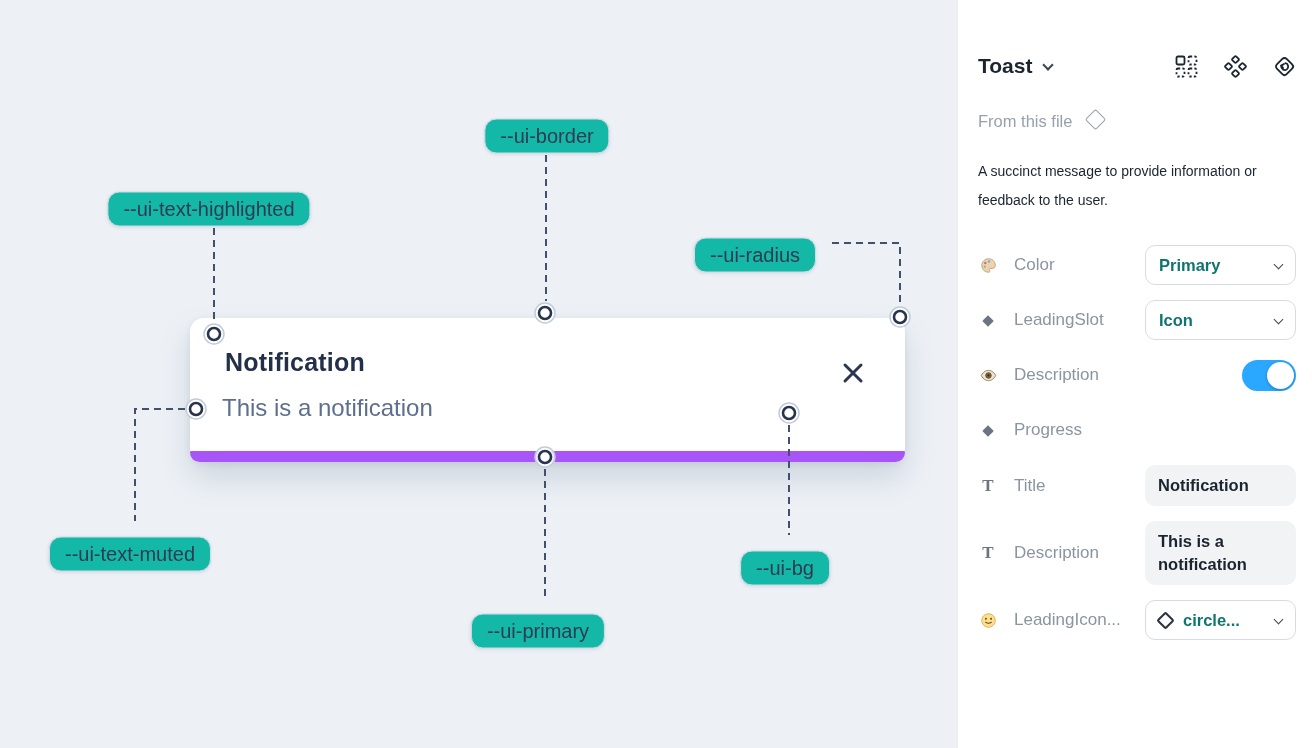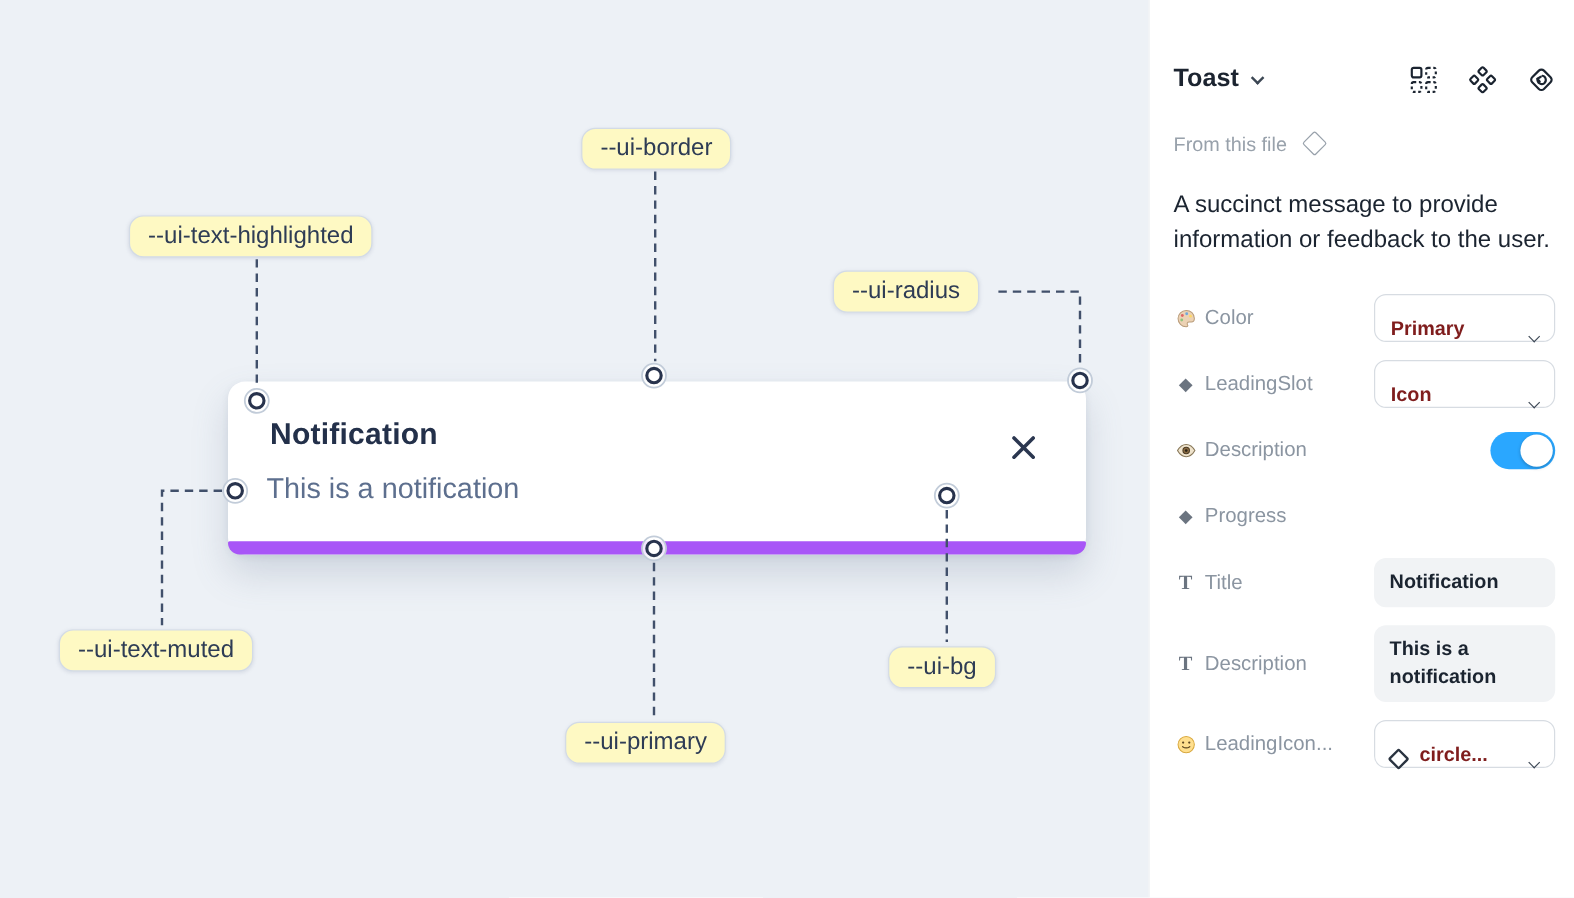--- a/index.html
+++ b/index.html
@@ -26,23 +26,23 @@
   .toast-close { position:absolute; right:40px; top:43px; width:24px; height:24px; cursor:pointer; }
   .toast-progress {
     position:absolute; left:0; right:0; bottom:0; height:11px;
     background:#a855f7; border-radius:2px 2px 14px 14px;
   }
 
   .overlay { position:absolute; left:0; top:0; width:957px; height:748px; z-index:2; pointer-events:none; }
 
   .pill {
     position:absolute; transform:translate(-50%,-50%);
-    background:#fef9c3; border:1.5px solid #d3dbe6; border-radius:12px;
+    background:#14b8a6; border:1.5px solid #d3dbe6; border-radius:12px;
     padding:5px 15px; font-size:20px; color:#2e3c55; white-space:nowrap;
-    box-shadow:0 1px 3px rgba(120,135,160,.18); z-index:3;
+    box-shadow:0 1px 3px rgba(120,135,160,.18); z-index:3;margin-top:12px;
   }
   .pill-border           { left:547px; top:124px; }
   .pill-text-highlighted { left:209px; top:197px; }
   .pill-radius           { left:755px; top:243px; }
   .pill-text-muted       { left:130px; top:542px; }
   .pill-primary          { left:538px; top:619px; }
   .pill-bg               { left:785px; top:556px; }
 
   
   .panel {
@@ -57,35 +57,35 @@
   }
   .header-icons { margin-left:auto; display:flex; align-items:center; gap:26px; }
   .hicon { width:23px; height:23px; cursor:pointer; display:block; }
 
   .source-row { display:flex; align-items:flex-start; margin-top:34px; color:#98a1ab; font-size:16.5px; }
   .source-diamond {
     width:15px; height:15px; border:1.7px solid #98a1ab; border-radius:2px;
     transform:rotate(45deg); margin-left:16px;
   }
 
-  .panel-desc { margin-top:26px; font-size:20px; line-height:29px; color:#1b2430; }
+  .panel-desc { margin-top:26px; font-size:14px; line-height:29px; color:#1b2430; }
 
   .props { margin-top:30px; }
   .prop-row { display:flex; align-items:center; margin-bottom:15px; min-height:40px; }
-  .prop-label { display:flex; align-items:center; gap:6px; font-size:17px; color:#8b95a1; }
+  .prop-label { display:flex; align-items:center; gap:16px; font-size:17px; color:#8b95a1; }
   .picon { width:20px; display:inline-flex; justify-content:center; align-items:center; }
   .picon svg { width:17px; height:17px; }
   .glyph-diamond { color:#6b7480; font-size:15px; }
   .glyph-T { font-family:"Liberation Serif", serif; font-weight:700; font-size:17px; color:#6b7480; }
   .prop-control { margin-left:auto; }
 
   .select {
     width:151px; height:40px; background:#fff; border:1px solid #d7dce2; border-radius:10px;
-    display:flex; align-items:flex-end; padding:0 13px; cursor:pointer;
-    font-size:16.5px; font-weight:700; color:#7f1d1d;
+    display:flex; align-items:center; padding:0 13px; cursor:pointer;
+    font-size:16.5px; font-weight:700; color:#0f766e;
   }
   .select .chev-down { margin-left:auto; width:7px; height:7px; border-width:1.8px; }
 
   .toggle {
     width:54px; height:31px; border-radius:16px; background:#2aa7ff; position:relative; cursor:pointer;
   }
   .toggle .knob {
     position:absolute; top:2px; right:2px; width:27px; height:27px; border-radius:50%;
     background:#fff; box-shadow:0 1px 3px rgba(0,0,0,.25);
   }

